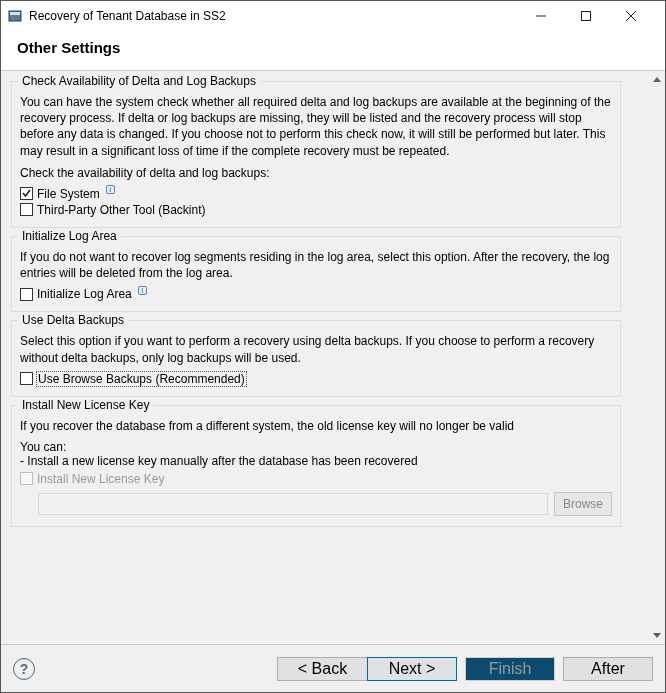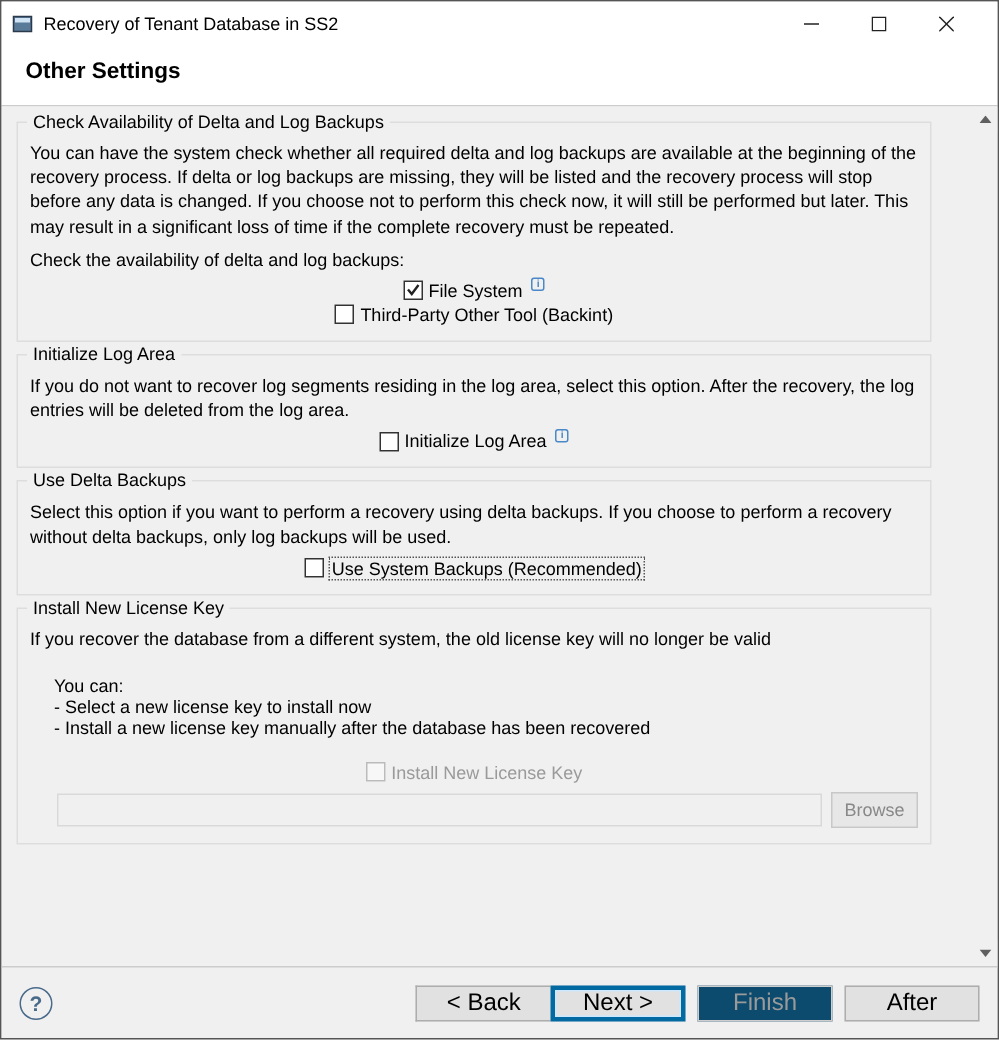--- a/index.html
+++ b/index.html
@@ -109,21 +109,20 @@
   }
   .group p {
     margin: 2px 0 6px 0;
     line-height: 1.35;
   }
   .check-row {
     display: flex;
     align-items: center;
     gap: 4px;
     margin: 2px 0;
-    justify-content: center;
   }
   .check {
     width: 13px;
     height: 13px;
     border: 1px solid #333;
     background: #fff;
     display: inline-flex;
     align-items: center;
     justify-content: center;
   }
@@ -148,21 +147,21 @@
     display: inline-flex;
     align-items: center;
     justify-content: center;
     font-weight: bold;
     margin-left: 2px;
     position: relative;
     top: -4px;
   }
 
   .license-bullets {
-    margin: 16px;
+    margin: 0;
   }
 
   .path-row {
     display: flex;
     align-items: center;
     gap: 6px;
     margin: 6px 0 2px 18px;
   }
   .path-input {
     flex: 1;
@@ -209,21 +208,21 @@
     height: 24px;
     border: 1px solid #adadad;
     background: #e1e1e1;
     display: flex;
     align-items: center;
     justify-content: center;
     font-size: 16px;
     padding: 0 10px;
   }
   .wiz-btn.default {
-    border: 3px solid #0369a1;
+    border: 1px solid #0369a1;
     box-shadow: inset 0 0 0 1px #cce8ff;
   }
   .wiz-btn.disabled {
     color: #9a9a9a;
     border-color: #cfcfcf;
     background: #0c4a6e;
   }
   .btn-group { display: flex; gap: 0; }
   .btn-group .wiz-btn:first-child { border-right: none; }
 </style>
@@ -292,30 +291,29 @@
         <span class="check-label">Initialize Log Area</span>
         <span class="info-icon">i</span>
       </div>
     </div>
 
     <div class="group">
       <span class="group-title">Use Delta Backups</span>
       <p>Select this option if you want to perform a recovery using delta backups. If you choose to perform a recovery without delta backups, only log backups will be used.</p>
       <div class="check-row">
         <span class="check"></span>
-        <span class="check-label dashed">Use System Backups (Recommended)</span>
+        <span class="check-label dashed">Use Browse Backups (Recommended)</span>
       </div>
     </div>
 
     <div class="group">
       <span class="group-title">Install New License Key</span>
       <p>If you recover the database from a different system, the old license key will no longer be valid</p>
       <div class="license-bullets">
         <div>You can:</div>
-        <div>- Select a new license key to install now</div>
         <div>- Install a new license key manually after the database has been recovered</div>
       </div>
       <div class="check-row" style="margin-top:4px;">
         <span class="check disabled"></span>
         <span class="check-label disabled">Install New License Key</span>
       </div>
       <div class="path-row">
         <div class="path-input"></div>
         <div class="browse-btn">Browse</div>
       </div>

